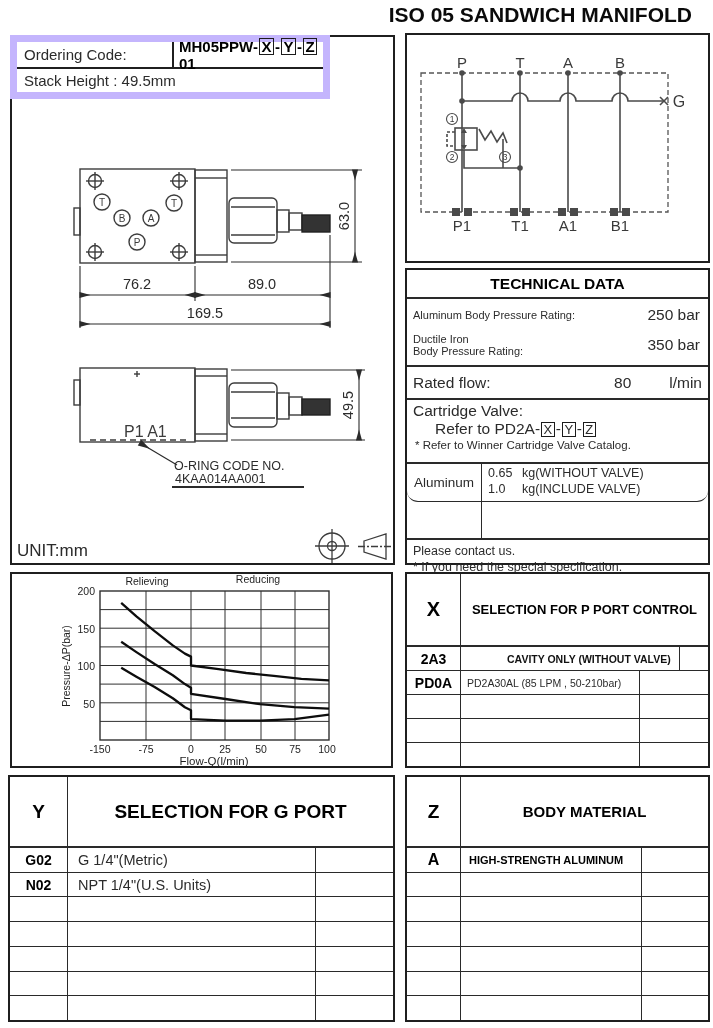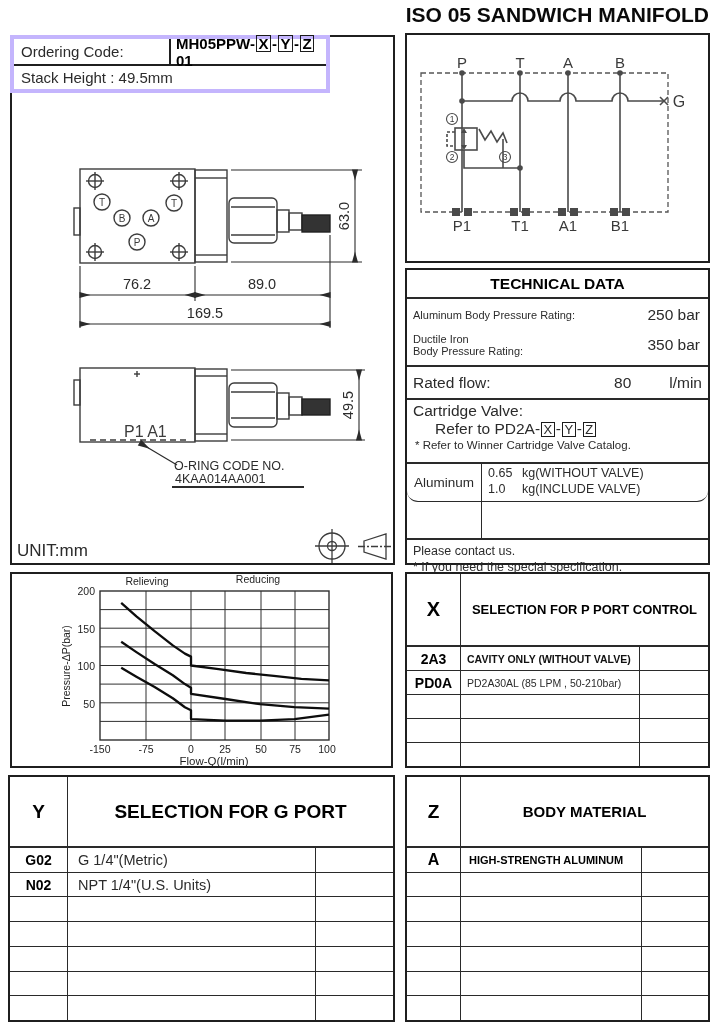--- a/index.html
+++ b/index.html
@@ -1,22 +1,22 @@
 <!DOCTYPE html>
 <html><head>
 <meta charset="utf-8">
 <style>
   html,body{margin:0;padding:0;background:#e8e8e8;}
   .page{position:relative;width:713px;height:1028px;background:#fff;
         font-family:"Liberation Sans",sans-serif;color:#2b2b2b;overflow:hidden;}
   .abs{position:absolute;box-sizing:border-box;}
   .b2{border:2px solid #1f1f1f;}
-  .title{top:3px;right:4px;font-size:21px;font-weight:bold;color:#0a0a0a;letter-spacing:0;}
+  .title{top:3px;right:21px;font-size:21px;font-weight:bold;color:#0a0a0a;letter-spacing:0;}
   
-  .order{left:-2px;top:-2px;width:320px;border:4px solid #c4b5fd;background:#fff;}
+  .order{left:-2px;top:-2px;width:320px;border:7px solid #c4b5fd;background:#fff;}
   .order-r1{display:flex;height:25px;border-bottom:2px solid #1f1f1f;align-items:center;}
   .order-lab{width:148px;padding-left:7px;font-size:15px;border-right:2px solid #1f1f1f;height:100%;display:flex;align-items:center;}
   .order-code{flex:1;padding-left:5px;font-size:15px;font-weight:bold;color:#000;}
   .order-r2{height:23px;display:flex;align-items:center;padding-left:7px;font-size:15px;}
   .bx{display:inline-block;border:1.5px solid #1b1b1b;padding:0 1.5px;line-height:1.0;margin:0 1px;}
   
   .tech{left:405px;top:268px;width:305px;height:297px;}
   .tech-h{height:27px;display:flex;align-items:center;justify-content:center;
           font-size:15.5px;font-weight:bold;color:#000;border-bottom:2px solid #2a2a2a;text-align:right;}
   .tech-s1{height:63px;padding:3px 6px 0 6px;border-bottom:2px solid #2a2a2a;}
@@ -48,21 +48,21 @@
   .sel-c3{}
   .xtab{left:405px;top:572px;width:305px;height:196px;}
   .xtab .sel-hrow{height:71px;} .xtab .sel-hkey{width:53px;font-size:20px;} .xtab .sel-htit{font-size:13px;}
   .xtab .sel-c1{width:53px;font-size:14px;} .xtab .sel-c2{width:172px;padding-left:6px;font-size:10.5px;} .xtab .sel-c3{flex:1;}
   .ytab{left:8px;top:775px;width:387px;height:247px;}
   .ytab .sel-hrow{height:69px;} .ytab .sel-hkey{width:57px;font-size:19px;} .ytab .sel-htit{font-size:19px;}
   .ytab .sel-c1{width:57px;font-size:14px;} .ytab .sel-c2{flex:1;padding-left:10px;font-size:14.5px;} .ytab .sel-c3{width:77px;border-right:none;}
   .ztab{left:405px;top:775px;width:305px;height:247px;}
   .ztab .sel-hrow{height:69px;} .ztab .sel-hkey{width:53px;font-size:19px;} .ztab .sel-htit{font-size:15px;}
   .ztab .sel-c1{width:53px;font-size:16px;} .ztab .sel-c2{width:172px;padding-left:8px;font-size:11px;font-weight:bold;color:#000;} .ztab .sel-c3{flex:1;}
-  .descbold{font-weight:bold;color:#111;}
+  .descbold{font-weight:bold;color:#111;margin-left:40px;}
   svg text{font-family:"Liberation Sans",sans-serif;}
 </style>
 </head>
 <body>
 
 <div class="page">
 
   <div class="abs title">ISO 05 SANDWICH MANIFOLD</div>
 
   <div class="abs b2" style="left:10px;top:35px;width:385px;height:530px;">

